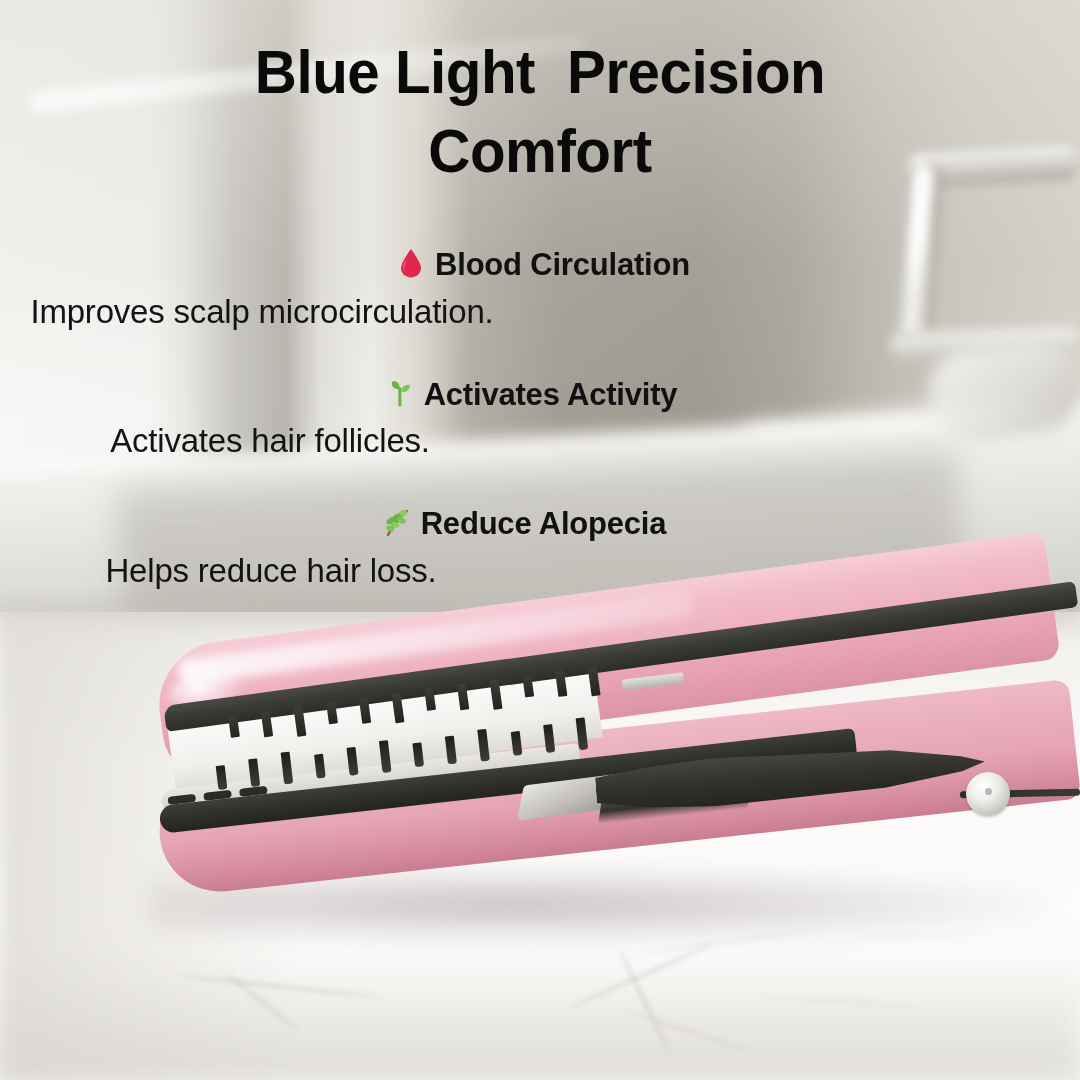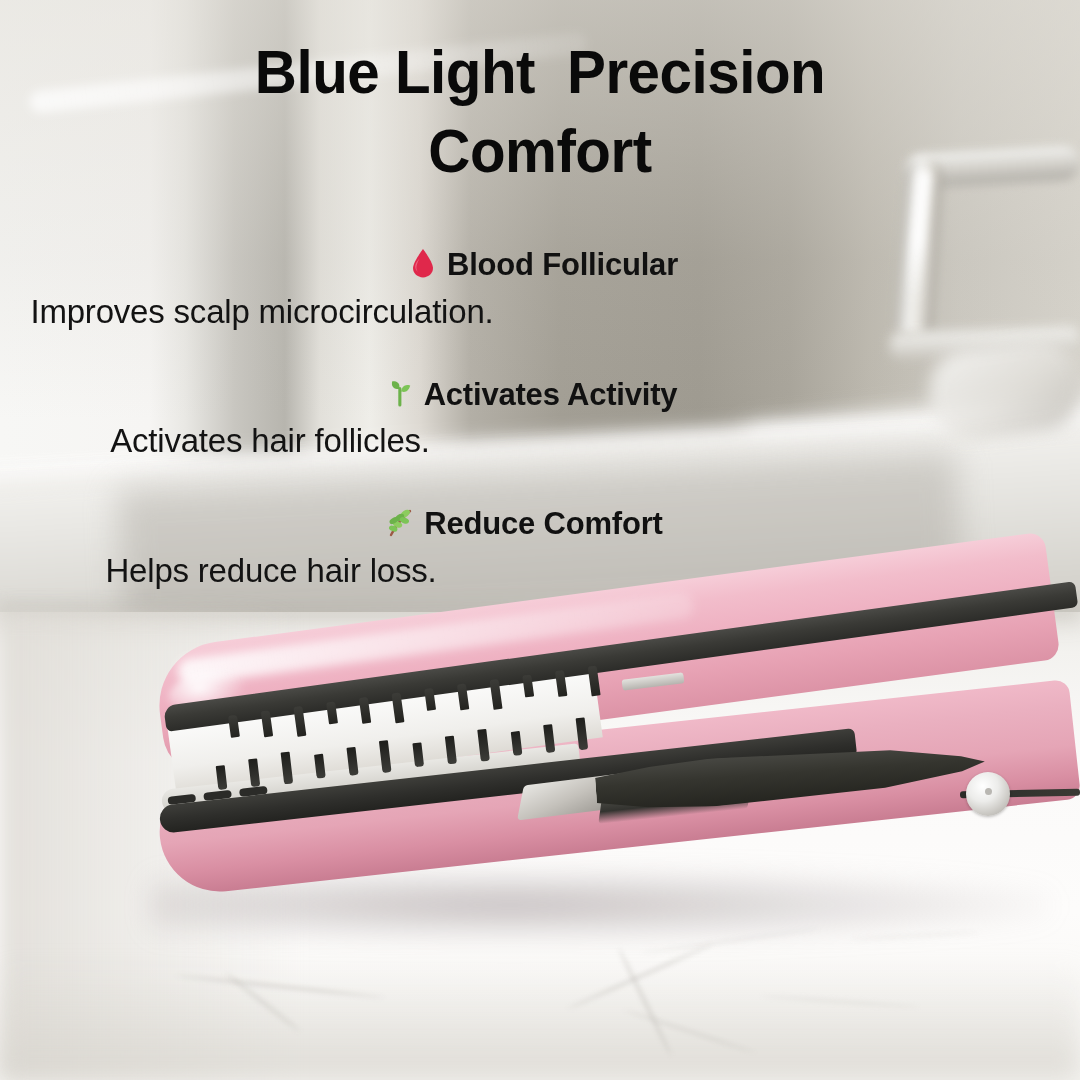--- a/index.html
+++ b/index.html
@@ -400,21 +400,21 @@
 
     <div class="features">
 
       <div class="feature f1">
         <div class="f-head">
           <span class="f-ico">
             <svg width="30" height="34" viewBox="0 0 30 34" xmlns="http://www.w3.org/2000/svg">
               <path d="M15 3 C15 3 25 16.2 25 22.1 C25 27.6 20.6 31.4 15 31.4 C9.4 31.4 5 27.6 5 22.1 C5 16.2 15 3 15 3 Z" fill="#e0284b"></path>
               <path d="M11.5 12.5 C9.6 16 8.4 19.2 8.4 21.6 C8.4 23.4 9 24.9 10 26 C8.1 24.6 7.2 22.6 7.2 20.6 C7.2 18.1 9 14.8 11.5 12.5 Z" fill="#f2738c" opacity=".8"></path>
             </svg>
-          </span><span>Blood Follicular</span>
+          </span><span>Blood Circulation</span>
         </div>
         <div class="f-desc">Improves scalp microcirculation.</div>
       </div>
 
       <div class="feature f2">
         <div class="f-head">
           <span class="f-ico">
             <svg width="30" height="34" viewBox="0 0 30 34" xmlns="http://www.w3.org/2000/svg">
               <path d="M14.2 13 C14.2 13 10.2 13.6 8.2 11.2 C6.2 8.8 7.2 5.4 7.2 5.4 C7.2 5.4 11.4 4.8 13.4 7.2 C15.1 9.3 14.2 13 14.2 13 Z" fill="#6cb24a"></path>
               <path d="M16.2 15.6 C16.2 15.6 16.6 11.4 19.4 9.8 C22.1 8.2 25.2 9.6 25.2 9.6 C25.2 9.6 24.4 13.6 21.6 15.2 C19.2 16.6 16.2 15.6 16.2 15.6 Z" fill="#7cc456"></path>
@@ -430,20 +430,20 @@
           <span class="f-ico">
             <svg width="30" height="34" viewBox="0 0 30 34" xmlns="http://www.w3.org/2000/svg">
               <path d="M6 30 C10 22 17 13 25 6" stroke="#9c5a45" stroke-width="2.4" fill="none" stroke-linecap="round"></path>
               <ellipse cx="20.4" cy="8.6" rx="5.2" ry="3.1" fill="#8ccc5e" transform="rotate(-34 20.4 8.6)"></ellipse>
               <ellipse cx="14.6" cy="12.6" rx="5.2" ry="3.1" fill="#6cb24a" transform="rotate(-34 14.6 12.6)"></ellipse>
               <ellipse cx="19.4" cy="15.4" rx="4.8" ry="2.9" fill="#7cc456" transform="rotate(20 19.4 15.4)"></ellipse>
               <ellipse cx="12.6" cy="19.4" rx="4.8" ry="2.9" fill="#8ccc5e" transform="rotate(20 12.6 19.4)"></ellipse>
               <ellipse cx="8.8" cy="15.6" rx="4.6" ry="2.8" fill="#6cb24a" transform="rotate(-30 8.8 15.6)"></ellipse>
               <ellipse cx="8.2" cy="23.6" rx="4.4" ry="2.7" fill="#7cc456" transform="rotate(22 8.2 23.6)"></ellipse>
             </svg>
-          </span><span>Reduce Comfort</span>
+          </span><span>Reduce Alopecia</span>
         </div>
         <div class="f-desc">Helps reduce hair loss.</div>
       </div>
 
     </div>
   </div>
 </div>
 
 </body></html>

